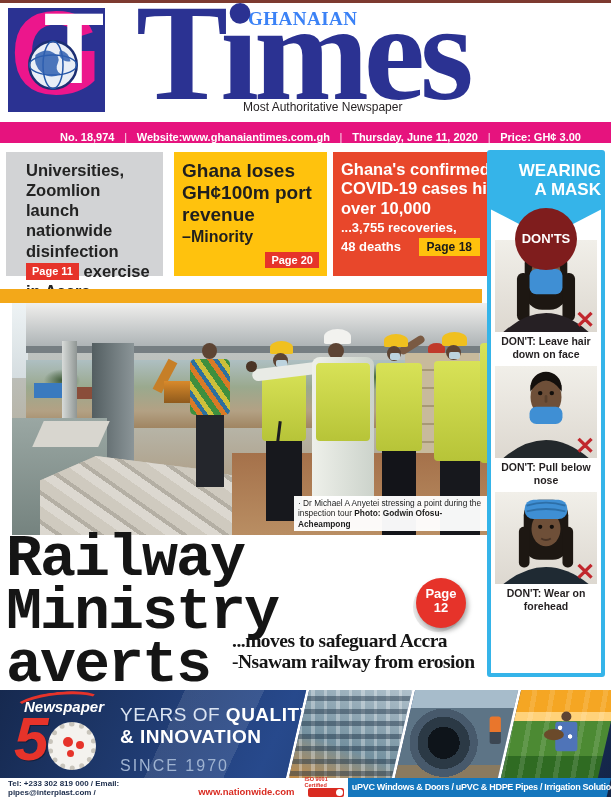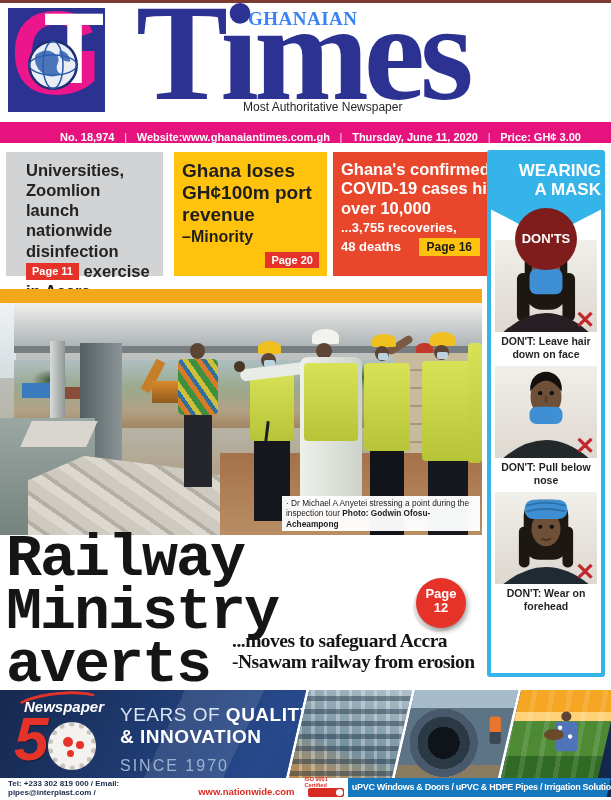--- a/index.html
+++ b/index.html
@@ -61,21 +61,21 @@
     font-size:11px; padding:2px 6px; vertical-align:2px;
   }
   .page-badge-yellow {
     display:inline-block; background:#ffc20d; color:#1a1a1a; font-weight:bold;
     font-size:12px; padding:2px 8px; margin-left:14px;
   }
   .teaser2 .badge-pos { position:absolute; right:8px; bottom:8px; }
   
   .gold-bar { position:absolute; left:0; top:289px; width:482px; height:14px; background:#f3a819; }
   .main-photo {
-    position:absolute; left:0; top:303px; width:482px; height:232px; overflow:hidden;
+    position:absolute; left:12px; top:303px; width:482px; height:232px; overflow:hidden;
     background:linear-gradient(180deg,#c3ccd1 0%,#b6b3a5 55%,#a78a68 100%);
   }
   .ph { position:absolute; }
   .ph-sky-l { left:0; top:0; width:16px; height:75px; background:linear-gradient(#eef3f5,#d5dde0); }
   .ph-deck { left:14px; top:0; width:468px; height:50px;
     background:linear-gradient(#f0efed,#aeb4b6); border-bottom:7px solid #767e82; }
   .ph-bg { left:14px; top:57px; width:468px; height:68px;
     background:
       radial-gradient(ellipse 26px 16px at 36px 30%, #3f5b3a 0%, rgba(63,91,58,0) 70%),
       radial-gradient(ellipse 30px 18px at 350px 25%, #4a6b43 0%, rgba(74,107,67,0) 70%),
@@ -274,21 +274,21 @@
     <div class="t-title">Ghana loses GH¢100m port revenue</div>
     <div class="t-src">–Minority</div>
     <span class="page-badge-red badge-pos">Page 20</span>
   </div>
 
   <div class="teaser teaser3">
     <div class="t-title">Ghana's confirmed COVID-19 cases hit over 10,000</div>
     <div class="t-detail">...3,755 recoveries,</div>
     <div class="t-detail">
       <span>48 deaths</span>
-      <span class="page-badge-yellow">Page 16</span>
+      <span class="page-badge-yellow">Page 18</span>
     </div>
   </div>
 
   <div class="gold-bar"></div>
 
   <div class="main-photo">
     <div class="ph ph-sky-l"></div>
     <div class="ph ph-bg"></div>
     <div class="ph ph-shack1"></div>
     <div class="ph ph-shack2"></div>

